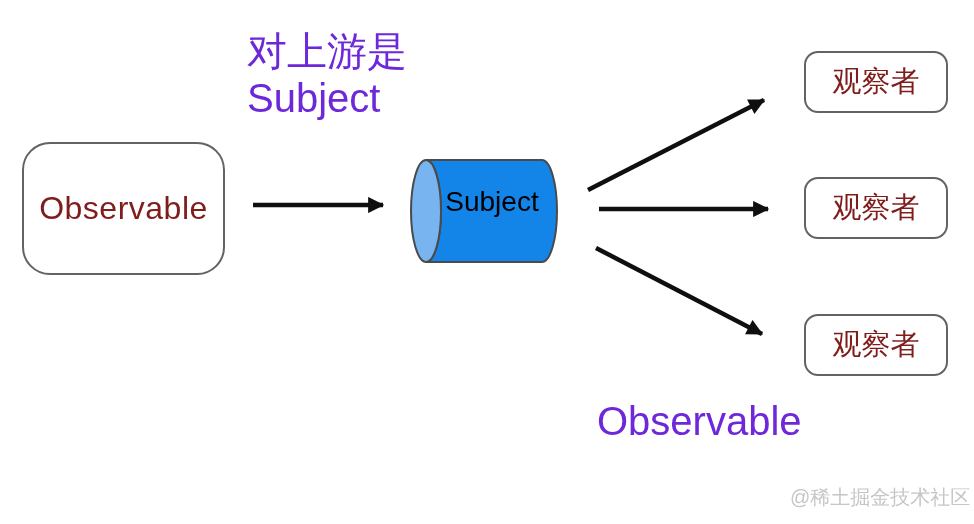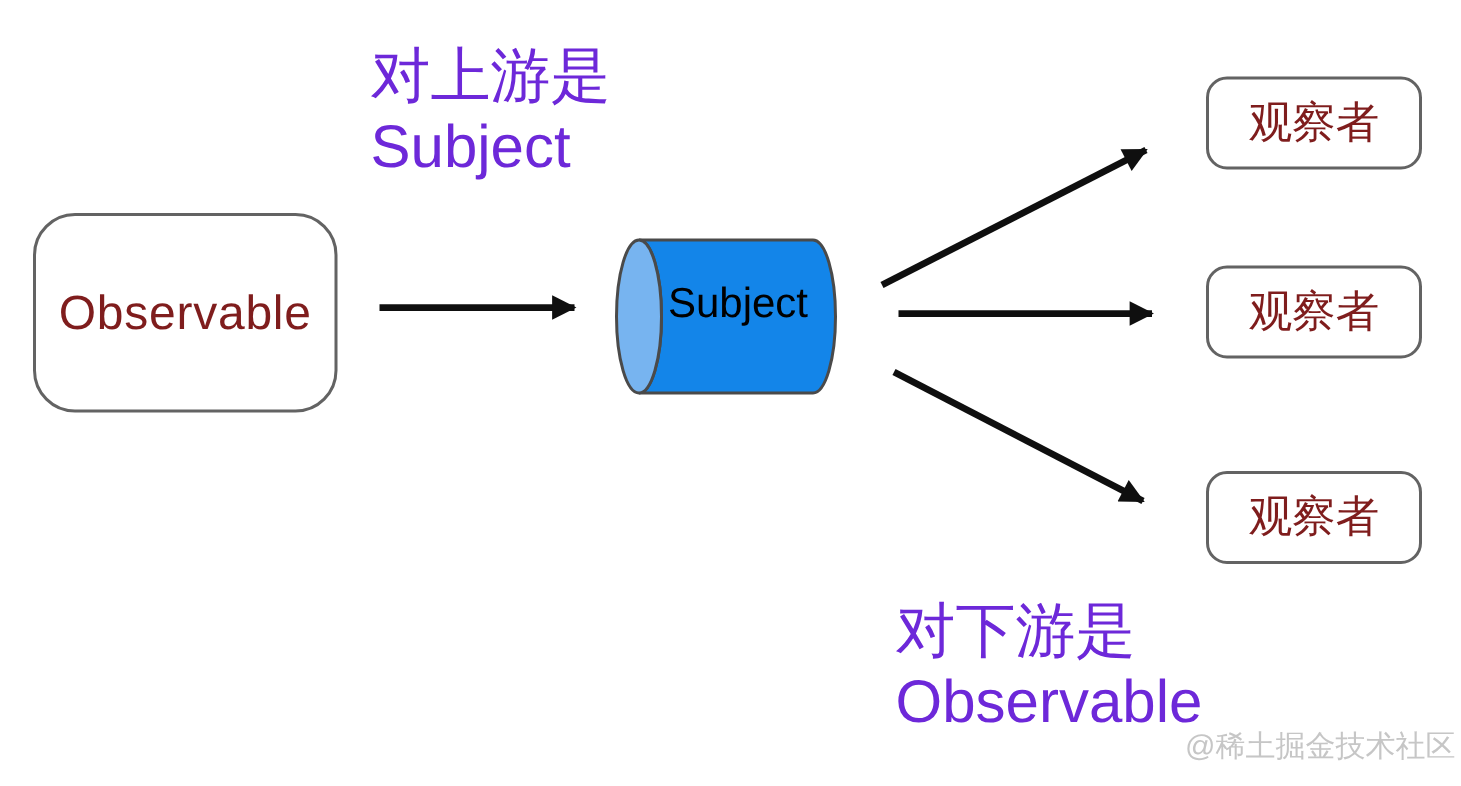--- a/index.html
+++ b/index.html
@@ -128,19 +128,18 @@
   <div class="node-box observer-box ob3">
     <span>观察者</span>
   </div>
 
   <div class="note note-top">
     <div>对上游是</div>
     <div>Subject</div>
   </div>
 
   <div class="note note-bottom">
-    <div>对下游是</div>
     <div>Observable</div>
   </div>
 
   <div class="watermark">@稀土掘金技术社区</div>
 
 </div>
 
 </body></html>

